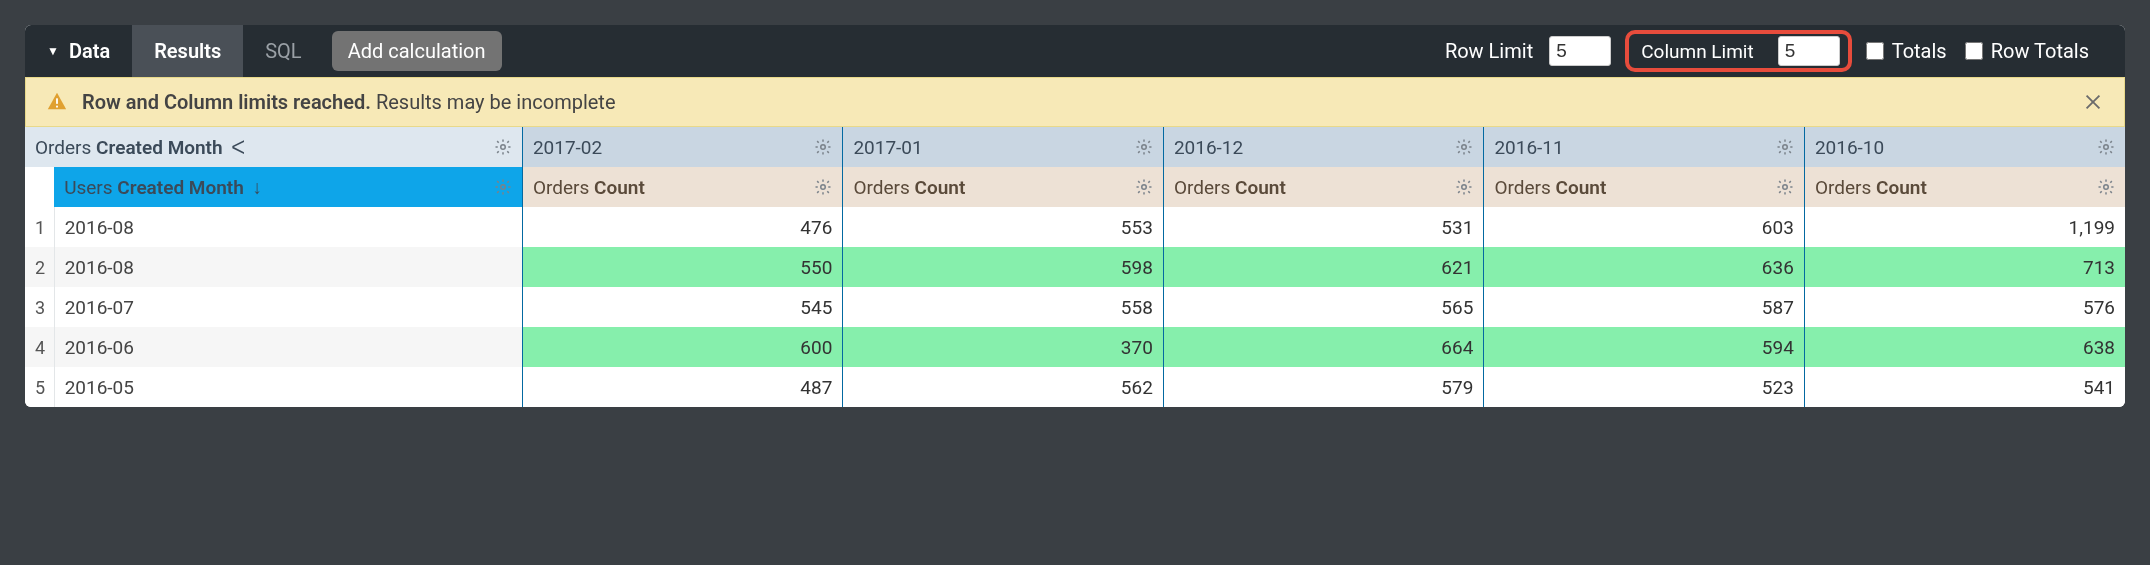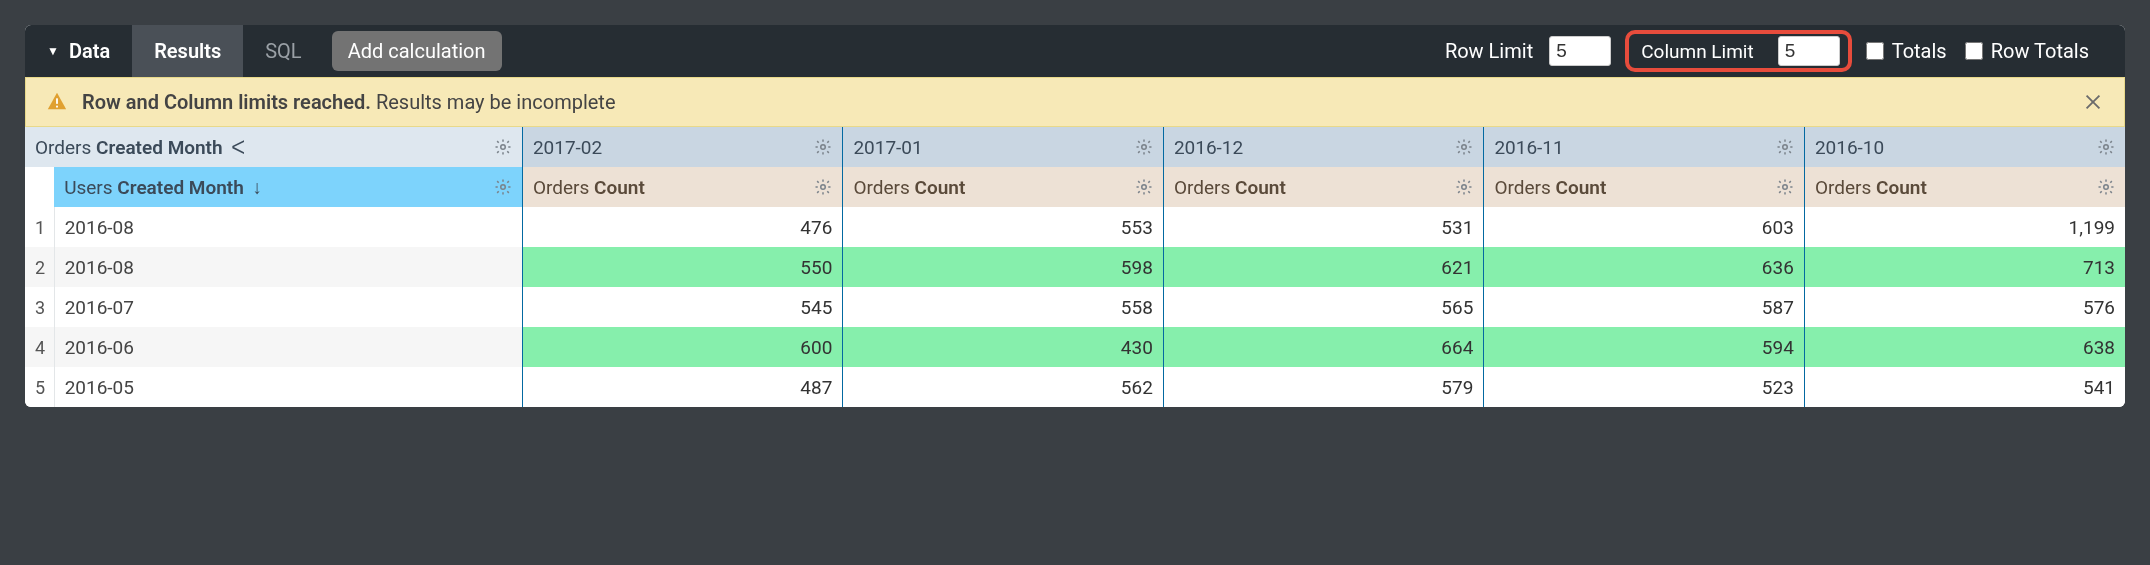--- a/index.html
+++ b/index.html
@@ -160,21 +160,21 @@
     }
     .hdr-pivot-label {
       background: #dee7ef;
       color: #3b4a59;
     }
     .hdr-measure {
       background: #ede1d5;
       color: #5a4a3a;
     }
     .hdr-measure-label {
-      background: #7dd3fc;
+      background: #0ea5e9;
       color: #3b4a59;
     }
     .hdr-cell {
       display: flex;
       align-items: center;
       justify-content: space-between;
       width: 100%;
     }
     .hdr-cell .gear {
       color: #7a828a;
@@ -450,21 +450,21 @@
       <td class="data-cell">545</td>
       <td class="data-cell">558</td>
       <td class="data-cell">565</td>
       <td class="data-cell">587</td>
       <td class="data-cell">576</td>
     </tr>
     <tr class="data-row odd">
       <td class="row-num">4</td>
       <td class="label-cell">2016-06</td>
       <td class="data-cell">600</td>
-      <td class="data-cell">430</td>
+      <td class="data-cell">370</td>
       <td class="data-cell">664</td>
       <td class="data-cell">594</td>
       <td class="data-cell">638</td>
     </tr>
     <tr class="data-row even">
       <td class="row-num">5</td>
       <td class="label-cell">2016-05</td>
       <td class="data-cell">487</td>
       <td class="data-cell">562</td>
       <td class="data-cell">579</td>

